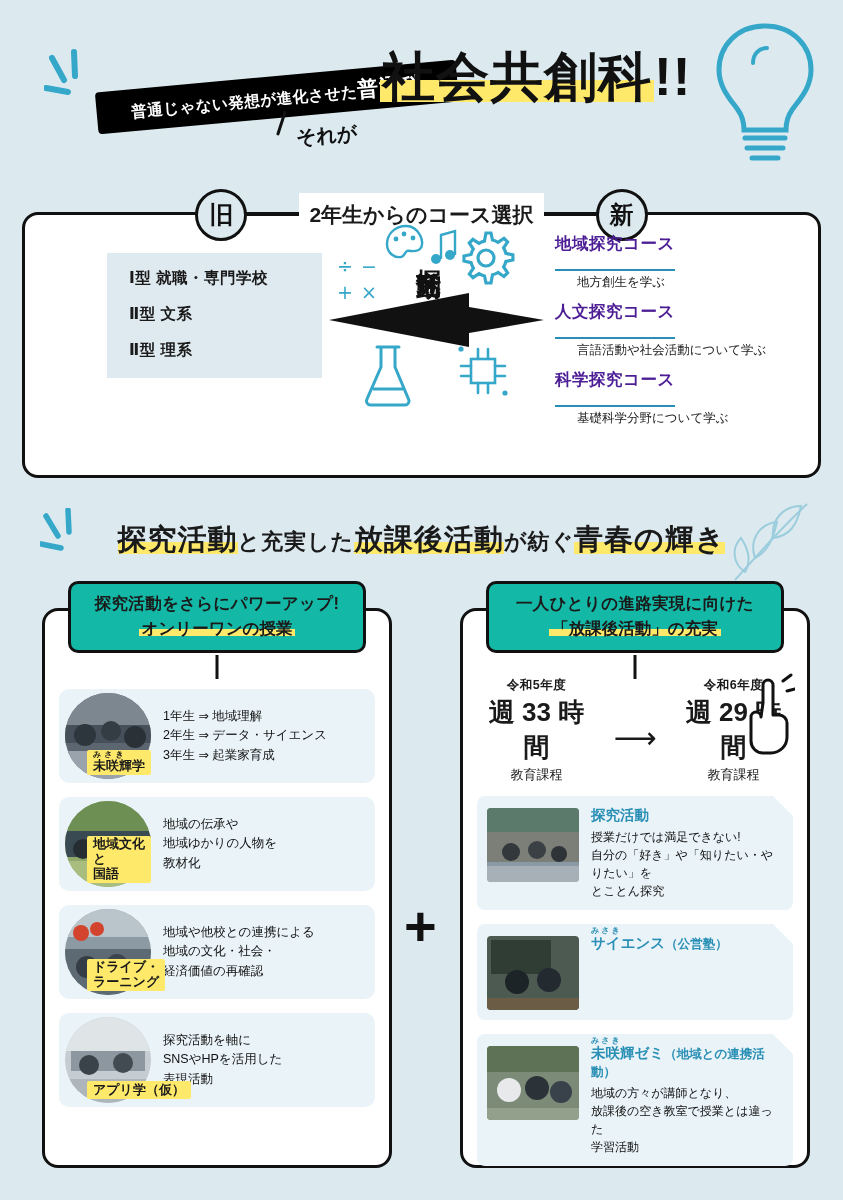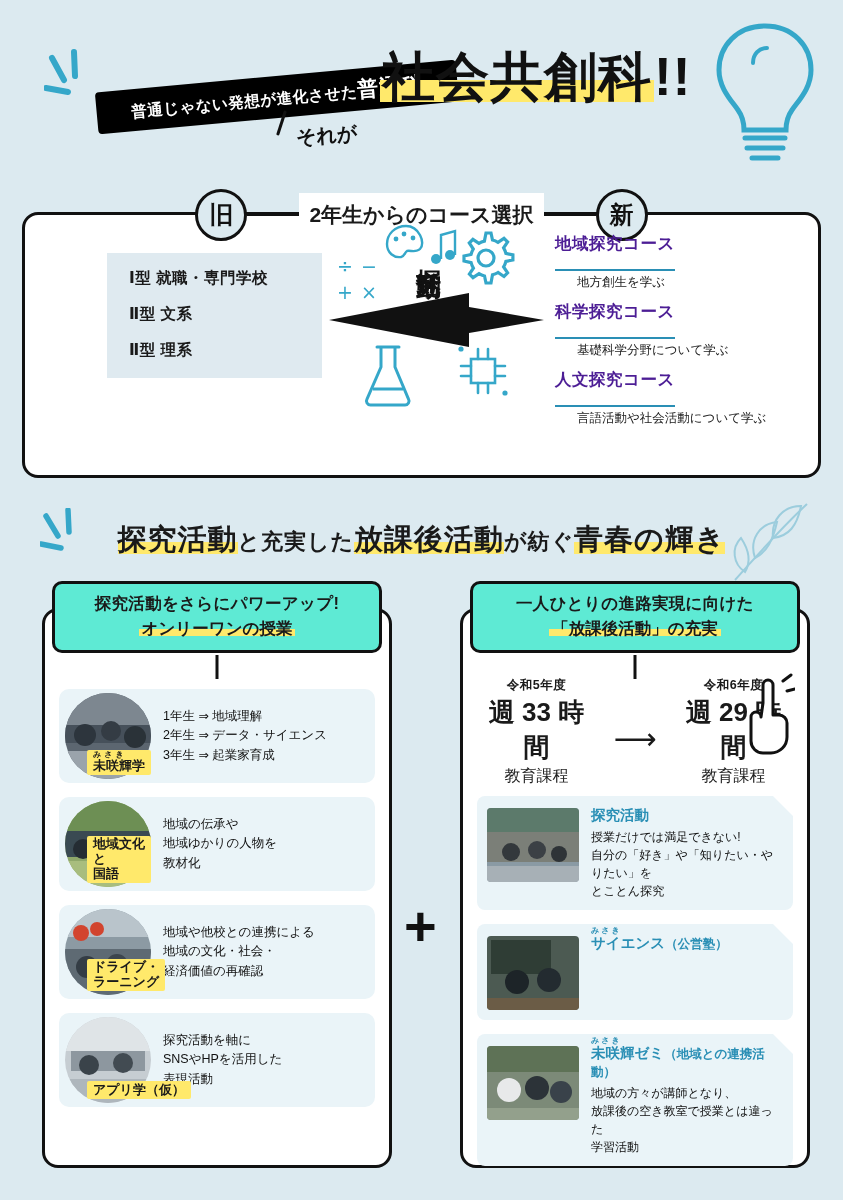--- a/index.html
+++ b/index.html
@@ -212,22 +212,22 @@
     border-radius: 16px;
   }
   .col.left { left: 42px; top: 0; height: 560px; }
   .col.right { left: 460px; top: 0; height: 560px; }
 
   .col-head {
     position: absolute;
     left: 50%;
     transform: translateX(-50%);
     top: -30px;
-    width: 330px;
-    background: #5eead4;
+    width: 298px;
+    background: #14b8a6;
     border: 3px solid #111;
     border-radius: 10px;
     padding: 9px 4px 10px;
     text-align: center;
   }
   .col-head .l1 { font-size: 16.5px; font-weight: bold; letter-spacing: .3px; }
   .col-head .l2 { font-size: 16.5px; font-weight: bold; margin-top: 3px; }
   .col-head .hl { background: linear-gradient(transparent 58%, #ffe96b 58%, #ffe96b 96%, transparent 96%); padding: 0 3px;}
   .col-stem {
     position: absolute;
@@ -300,21 +300,21 @@
     position: absolute;
     top: 66px; left: 0; width: 100%;
     display: flex;
     align-items: center;
     justify-content: center;
     gap: 18px;
   }
   .hours-block { text-align: center; width: 118px; }
   .hours-year { font-size: 12.5px; font-weight: bold; letter-spacing: .5px; }
   .hours-main { font-size: 26px; font-weight: bold; letter-spacing: 0; margin: 1px 0 1px; }
-  .hours-sub { font-size: 16px; color: #222; }
+  .hours-sub { font-size: 13px; color: #222; }
   .hours-arrow { font-size: 30px; line-height: 1; margin-top: 14px; }
 
   .hand {
     position: absolute;
     right: 12px; top: 62px;
     width: 52px; height: 86px;
   }
 
   .rcards { position: absolute; top: 185px; left: 14px; right: 14px; }
   .rcard {
@@ -443,26 +443,26 @@
     </svg>
     <div class="tankyu-vert">探究活動</div>
   </div>
 
   <div class="new-box">
     <div>
       <div class="course-title">地域探究コース</div>
       <div class="course-desc">地方創生を学ぶ</div>
     </div>
     <div>
+      <div class="course-title">人文探究コース</div>
+      <div class="course-desc">言語活動や社会活動について学ぶ</div>
+    </div>
+    <div>
       <div class="course-title">科学探究コース</div>
       <div class="course-desc">基礎科学分野について学ぶ</div>
-    </div>
-    <div>
-      <div class="course-title">人文探究コース</div>
-      <div class="course-desc">言語活動や社会活動について学ぶ</div>
     </div>
   </div>
 </div>
 
 <div class="midline">
   <svg class="mid-sparkle" viewBox="0 0 62 62">
     <path d="M6 8 L18 28" stroke="#35a7c9" stroke-width="5.5" stroke-linecap="round" fill="none"></path>
     <path d="M28 2 L29 24" stroke="#35a7c9" stroke-width="5.5" stroke-linecap="round" fill="none"></path>
     <path d="M1 36 L21 40" stroke="#35a7c9" stroke-width="5.5" stroke-linecap="round" fill="none"></path>
   </svg>

